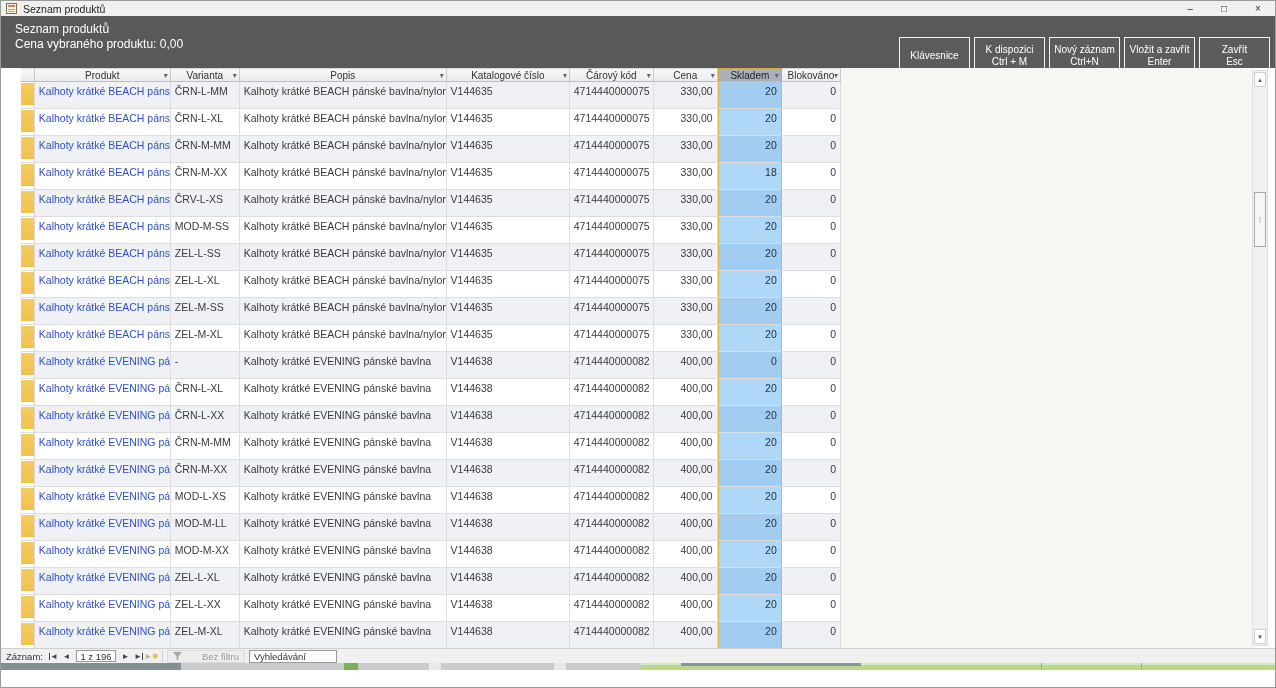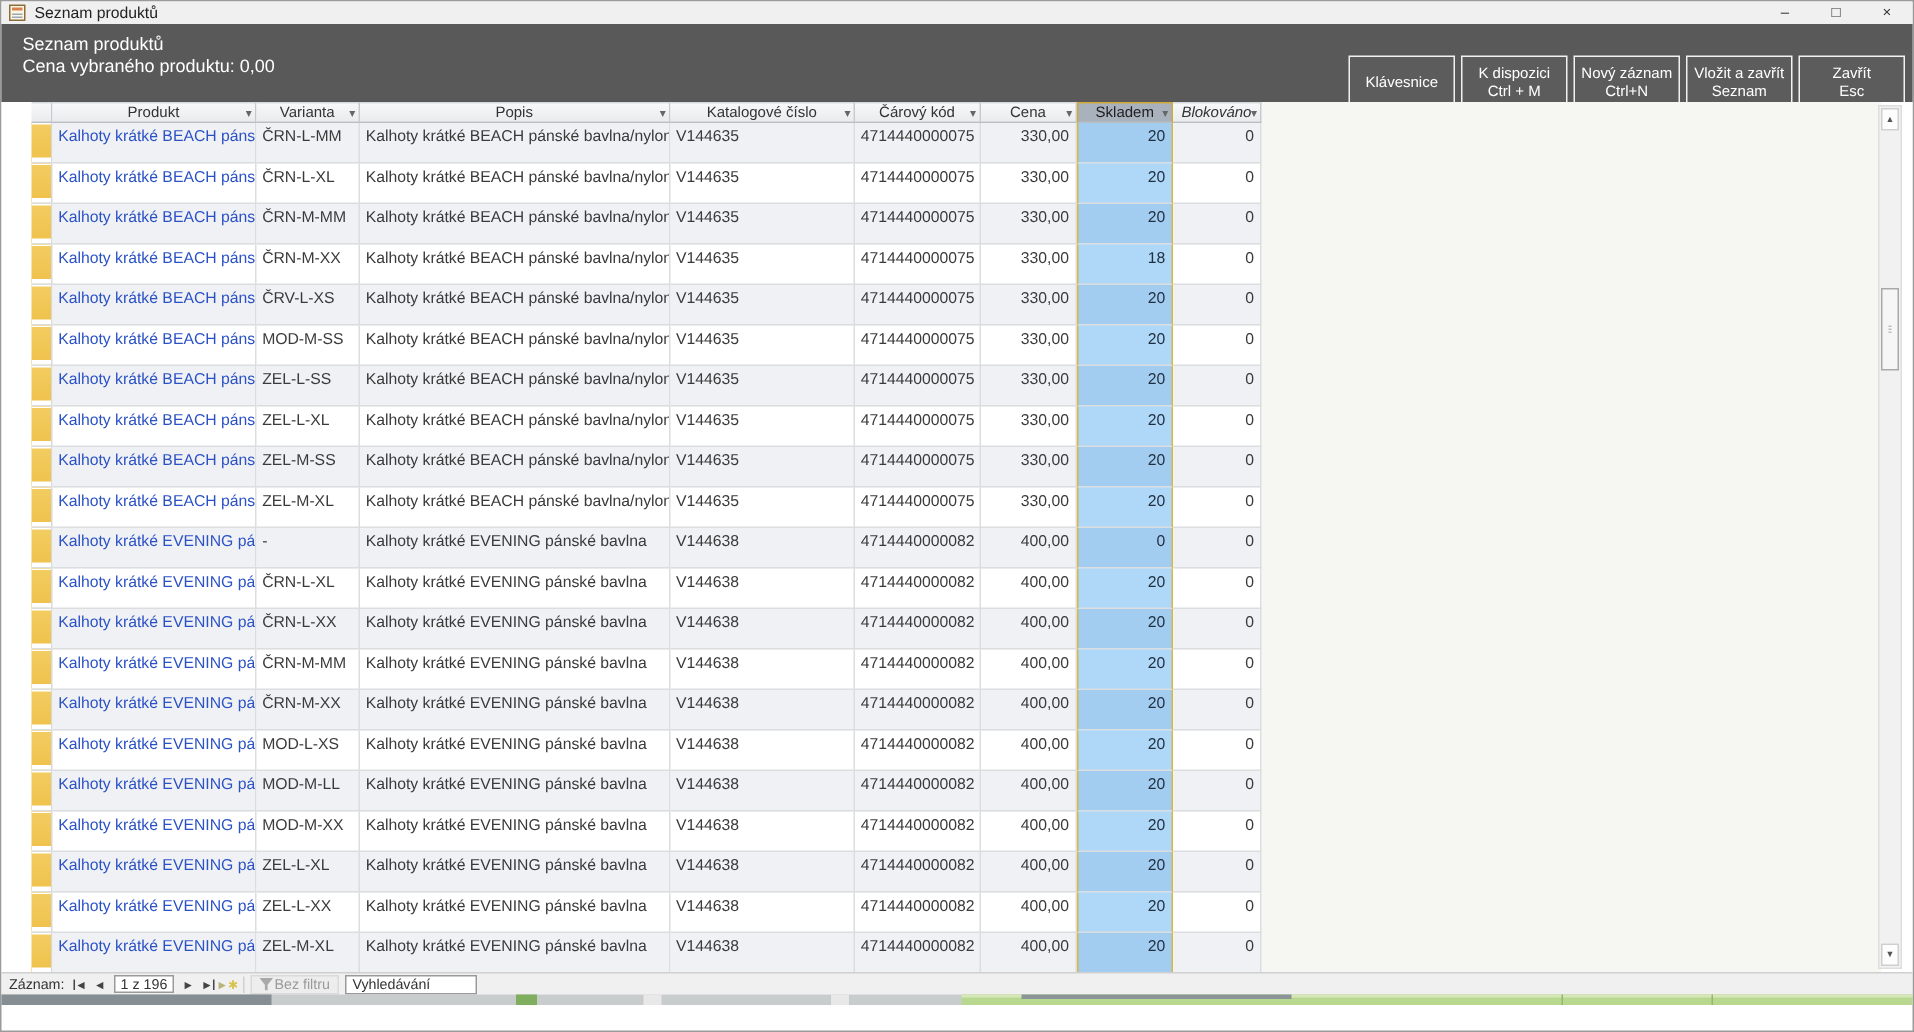--- a/index.html
+++ b/index.html
@@ -59,39 +59,39 @@
   .c-katalog { width:125px; }
   .c-carovy { width:85px; }
   .c-cena { width:65px; text-align:right; }
   .c-skladem { width:65px; text-align:right; border-left:1px solid #d9b845 !important; border-right:1px solid #d9b845 !important; background:#aed7f8 !important; color:#1f2f3f; }
   .row.shade .c-skladem { background:#a3ccf1 !important; }
   .c-blokovano { width:60px; text-align:right; }
 
   
   .h-produkt { width:138px; } .h-varianta { width:70px; } .h-popis { width:210px; }
   .h-katalog { width:125px; } .h-carovy { width:85px; } .h-cena { width:65px; }
-  .h-skladem { width:65px; } .h-blokovano { width:60px;font-style:italic; }
+  .h-skladem { width:65px; } .h-blokovano { width:60px; }
 
   
   .vscroll { position:absolute; right:7px; top:2px; width:16px; height:576px; background:#f1f1f1; border:1px solid #dedede; }
   .vs-btn { position:absolute; left:1px; right:1px; height:15px; background:#fdfdfd; border:1px solid #cfcfcf;
             display:flex; align-items:center; justify-content:center; font-size:6px; color:#555; }
   .vs-up { top:1px; } .vs-down { bottom:1px; }
   .vs-thumb { position:absolute; left:1px; right:1px; top:121px; height:55px; background:#f6f6f6; border:1px solid #a9a9a9; }
   .vs-thumb:after { content:""; position:absolute; left:4px; right:4px; top:24px; height:1px; background:#bdbdbd; box-shadow:0 2px 0 #bdbdbd, 0 4px 0 #bdbdbd; }
 
   
   .navbar { height:15px; background:#f0f0f0; border-top:1px solid #cfcfcf; display:flex; align-items:center; font-size:9.5px; color:#333; padding-left:5px; flex:0 0 auto; }
   .nav-label { margin-right:4px; }
   .nav-btn { width:13px; height:13px; display:flex; align-items:center; justify-content:center; font-size:8px; color:#444; cursor:default; }
   .nav-btn .bar { width:1px; height:7px; background:#444; }
   .nav-btn.dim { color:#b9b27a; }
   .rec-box { width:40px; height:12px; background:#fff; border:1px solid #9a9a9a; font-size:9.5px; display:flex; align-items:center; justify-content:center; margin:0 3px; }
   .sep { width:1px; height:11px; background:#cfcfcf; margin:0 4px; }
-  .filter-chip { display:flex; align-items:center; gap:1px; color:#9a9a9a; background:#ededed; border:1px solid #dadada; height:13px; padding:0 5px; }
+  .filter-chip { display:flex; align-items:center; gap:20px; color:#9a9a9a; background:#ededed; border:1px solid #dadada; height:13px; padding:0 5px; }
   .find-box { width:88px; height:13px; background:#fff; border:1px solid #9a9a9a; font-size:9.5px; color:#333; display:flex; align-items:center; padding:0 4px; margin-left:4px; }
 
   
   .strip { height:7px; position:relative; background:#c9cccd; flex:0 0 auto; }
   .strip .seg { position:absolute; top:0; bottom:0; }
 </style>
 </head>
 <body>
 
 <div class="window">
@@ -119,21 +119,21 @@
       <div class="hbtn">
         <div>K dispozici</div>
         <div class="sc">Ctrl + M</div>
       </div>
       <div class="hbtn">
         <div>Nový záznam</div>
         <div class="sc">Ctrl+N</div>
       </div>
       <div class="hbtn">
         <div>Vložit a zavřít</div>
-        <div class="sc">Seznam</div>
+        <div class="sc">Enter</div>
       </div>
       <div class="hbtn">
         <div>Zavřít</div>
         <div class="sc">Esc</div>
       </div>
     </div>
   </div>
 
 
   <div class="grid-area">

